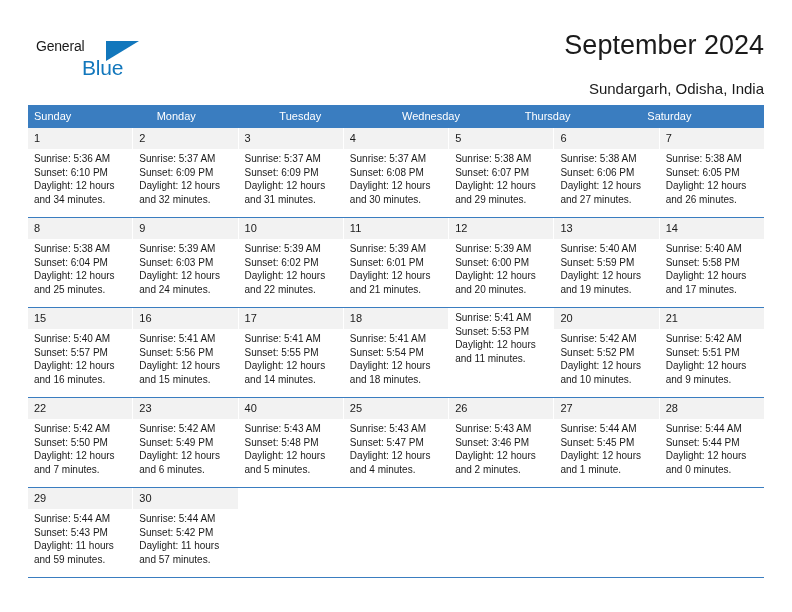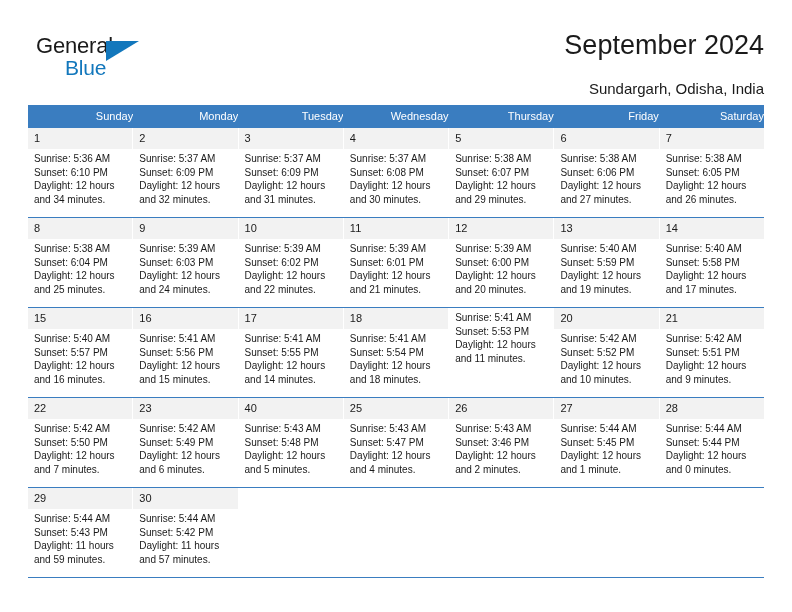--- a/index.html
+++ b/index.html
@@ -34,37 +34,37 @@
     position: absolute;
     left: 8px;
     top: 6px;
     width: 130px;
     height: 54px;
   }
   .brand-general {
     position: absolute;
     left: 0;
     top: 0;
-    font-size: 22px;
+    font-size: 14px;
     letter-spacing: -0.2px;
     color: #1a1a1a;
     line-height: 24px;
   }
   .brand-triangle {
     position: absolute;
     left: 70px;
     top: 7px;
     width: 0;
     height: 0;
     border-left: 33px solid #1277bc;
     border-bottom: 20px solid transparent;
   }
   .brand-blue {
     position: absolute;
-    left: 29px;
+    left: 46px;
     top: 22px;
     font-size: 21px;
     letter-spacing: -0.2px;
     color: #1277bc;
     line-height: 24px;
   }
 
   .title-block {
     position: absolute;
     right: 0;
@@ -90,21 +90,20 @@
   
   .calendar {
     position: absolute;
     left: 28px;
     top: 105px;
     width: 736px;
   }
   .weekday-row {
     display: flex;
     background: #3a7dc0;
-    text-align: right;
   }
   .weekday-cell {
     flex: 1 1 0;
     box-sizing: border-box;
     padding: 4px 0 4px 6px;
     font-size: 11px;
     color: #ffffff;
     line-height: 15px;
     white-space: nowrap;
     overflow: hidden;
@@ -176,21 +175,20 @@
   </div>
 
   <div class="calendar">
 
     <div class="weekday-row">
       <div class="weekday-cell">Sunday</div>
       <div class="weekday-cell">Monday</div>
       <div class="weekday-cell">Tuesday</div>
       <div class="weekday-cell">Wednesday</div>
       <div class="weekday-cell">Thursday</div>
-      <div class="weekday-cell">Friday</div>
       <div class="weekday-cell">Saturday</div>
     </div>
 
     <div id="weeks-container">
         <div class="week-row first">
           <div class="day-cell">
             <div class="day-number">1</div>
             <div class="day-info">
               <div>Sunrise: 5:36 AM</div>
               <div>Sunset: 6:10 PM</div>

